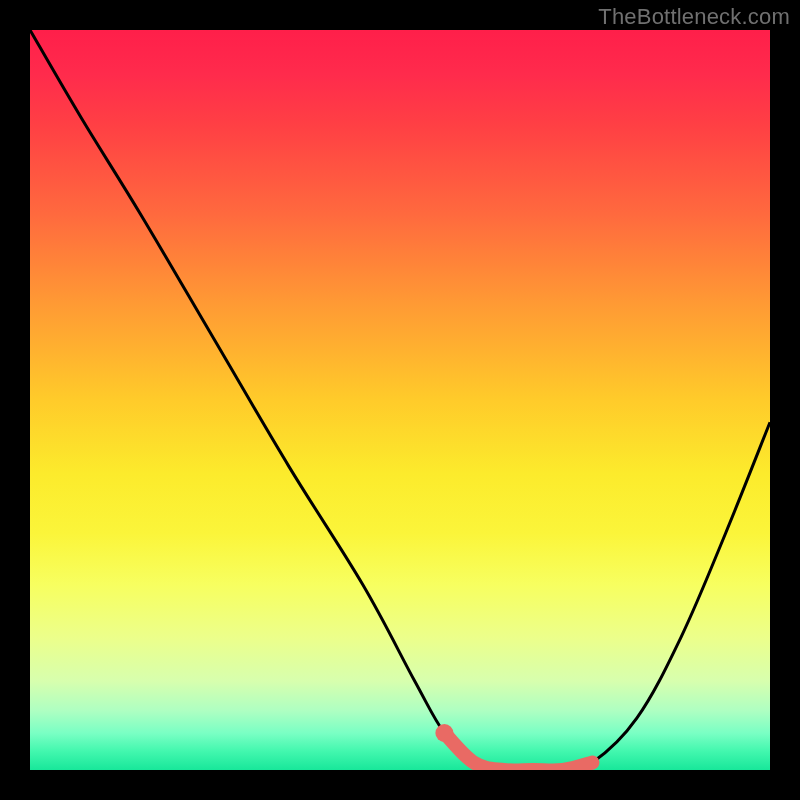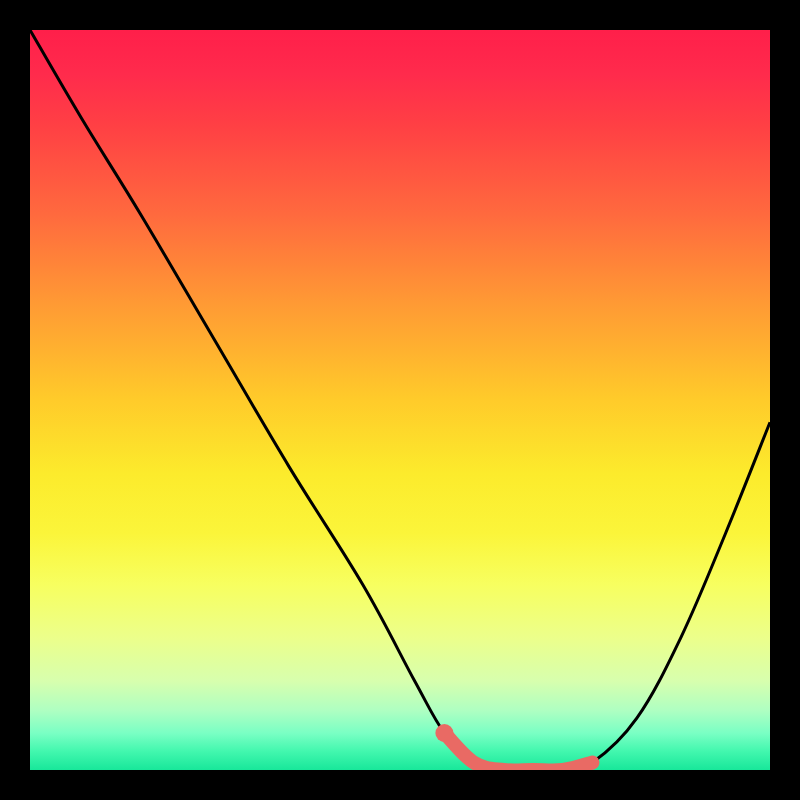--- a/index.html
+++ b/index.html
@@ -71,13 +71,14 @@
 
 <div class="frame">
   <div class="plot-area">
     <div class="gradient"></div>
     <svg class="curves" viewBox="0 0 740 740" preserveAspectRatio="none">
       <path d="M 0 0 C 9.324 15.983999999999991 31.820000000000004 55.49999999999996 51.800000000000004 88.79999999999995 C 71.78 122.09999999999995 87.024 145.04 111 185 C 134.976 224.96 158.36 265.512 185 310.8 C 211.64 356.088 232.36 392.644 259 436.6 C 285.64 480.55600000000004 310.356 516.372 333 555 C 355.644 593.628 370.148 624.5600000000001 384.8 651.2 C 399.452 677.84 403.744 688.348 414.40000000000003 703 C 425.05600000000004 717.652 433.344 725.94 444 732.6 C 454.656 739.26 462.944 738.668 473.6 740 C 484.25600000000003 741.332 492.54400000000004 740 503.20000000000005 740 C 513.856 740 522.144 741.332 532.8 740 C 543.4559999999999 738.668 549.0799999999999 741.924 562.4 732.6 C 575.72 723.2760000000001 590.8159999999999 710.844 606.8 688.2 C 622.784 665.556 635.216 640.0999999999999 651.2 606.8 C 667.1840000000001 573.5 679.6159999999999 541.828 695.5999999999999 503.2 C 711.584 464.572 732.008 412.18000000000006 740 392.20000000000005" fill="none" stroke="#000" stroke-width="3"></path>
       <path d="M 414.40000000000003 703 C 419.728 708.328 433.344 725.94 444 732.6 C 454.656 739.26 462.944 738.668 473.6 740 C 484.25600000000003 741.332 492.54400000000004 740 503.20000000000005 740 C 513.856 740 522.144 741.332 532.8 740 C 543.4559999999999 738.668 557.072 733.932 562.4 732.6" fill="none" stroke="#e96a64" stroke-width="14" stroke-linecap="round" stroke-linejoin="round"></path>
       <circle r="9" fill="#e96a64" cx="414.40000000000003" cy="703"></circle>
     </svg>
   </div>
+  <div class="attribution">TheBottleneck.com</div>
 </div>
 
 </body></html>

